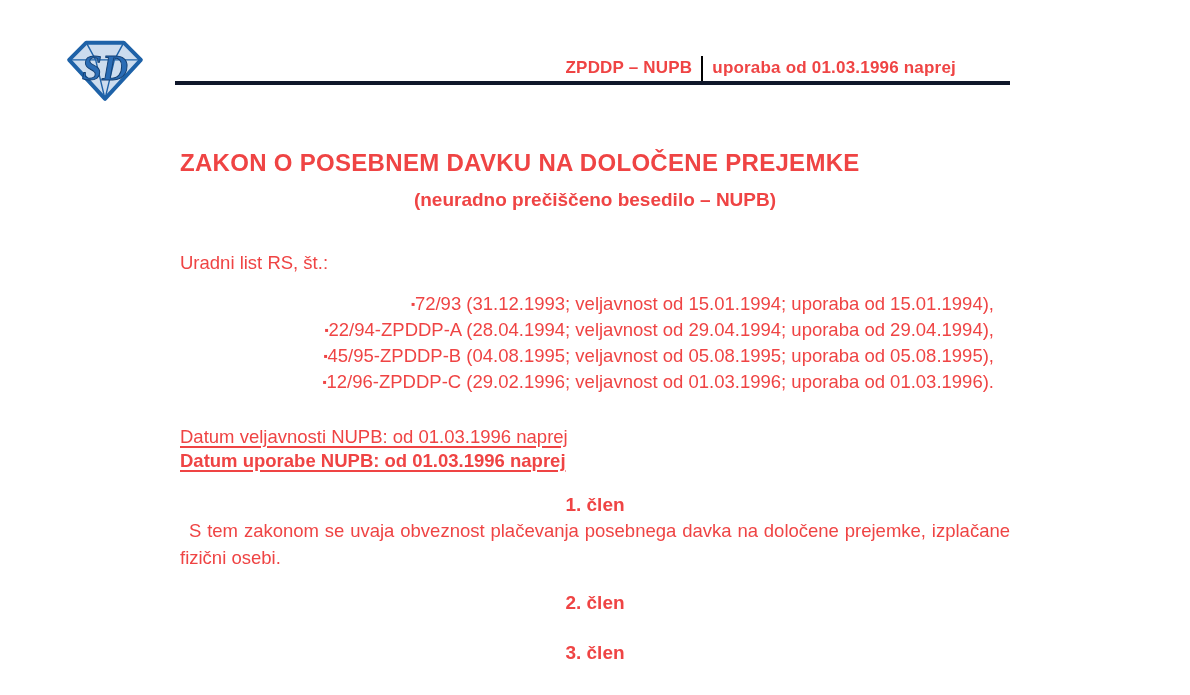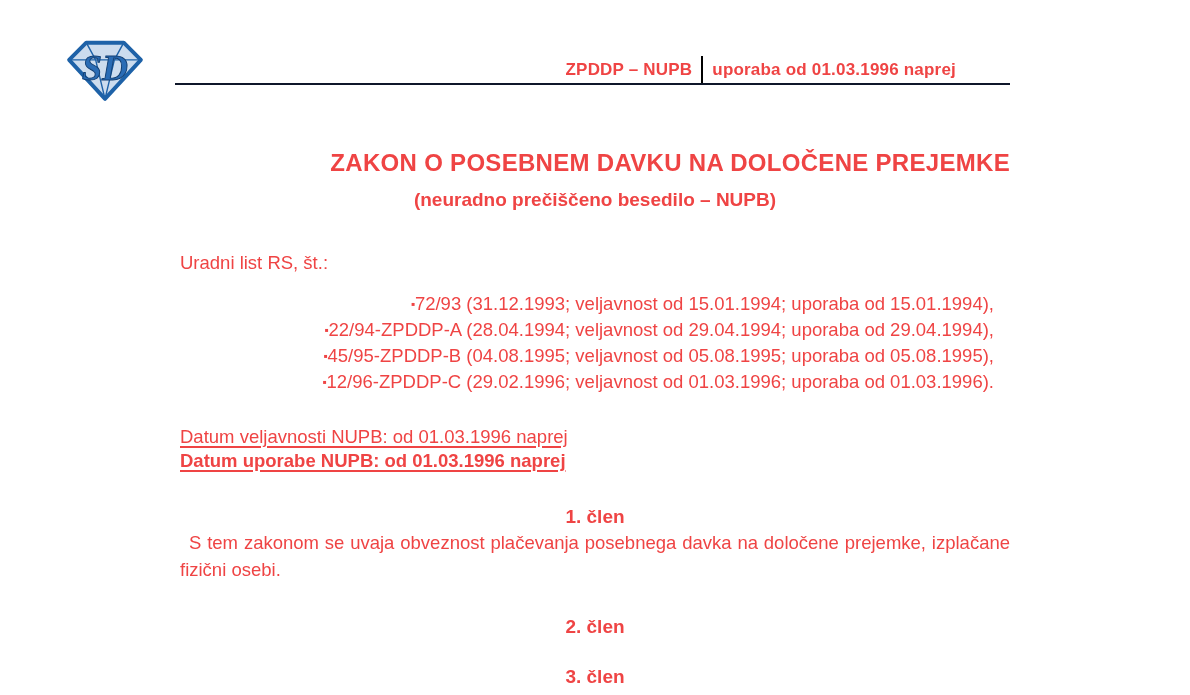--- a/index.html
+++ b/index.html
@@ -21,21 +21,21 @@
     width: 78px;
     height: 64px;
   }
 
   
   .header-band {
     position: absolute;
     left: 175px;
     top: 56px;
     width: 835px;
-    border-bottom: 2px solid #0f172a;
+    border-bottom: 4px solid #0f172a;
     display: flex;
     justify-content: flex-end;
     align-items: stretch;
     box-sizing: border-box;
     padding-right: 54px;
     height: 29px;
   }
   .header-band .hdr-text {
     font-size: 17px;
     font-weight: bold;
@@ -55,21 +55,21 @@
   .content {
     position: absolute;
     left: 180px;
     top: 150px;
     width: 830px;
   }
 
   .title-main {
     font-size: 24px;
     font-weight: bold;
-    text-align: right;
+    text-align: left;
     line-height: 26px;
     letter-spacing: 0.3px;
     margin: 0;
   }
   .title-sub {
     font-size: 19px;
     font-weight: bold;
     text-align: center;
     line-height: 24px;
     margin: 12px;
@@ -101,21 +101,21 @@
     text-decoration-thickness: 1.5px;
     text-underline-offset: 3px;
     margin: 0;
   }
   .validity-line.bold {
     font-weight: bold;
     text-decoration-thickness: 2px;
   }
 
   .article-heading {
-    margin-top: 32px;
+    margin-top: 20px;
     font-size: 19px;
     font-weight: bold;
     text-align: center;
     line-height: 24px;
   }
   .article-heading.last { margin-top: 26px; }
   .article-body {
     font-size: 18.5px;
     line-height: 27px;
     text-align: justify;

